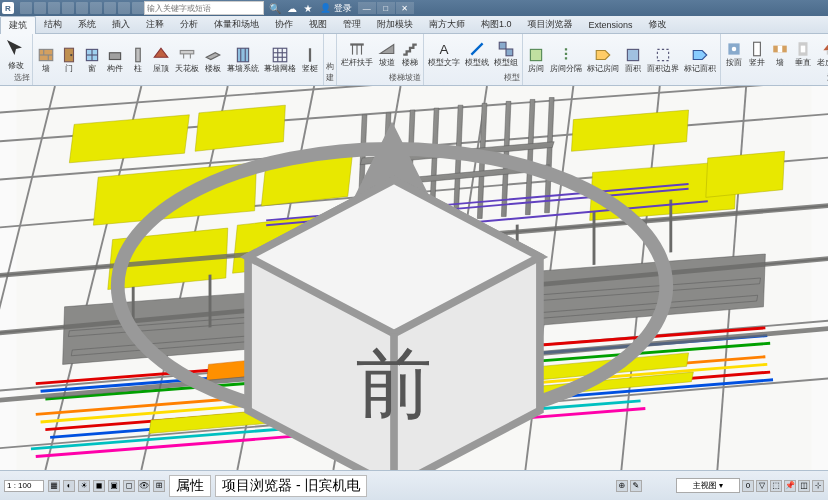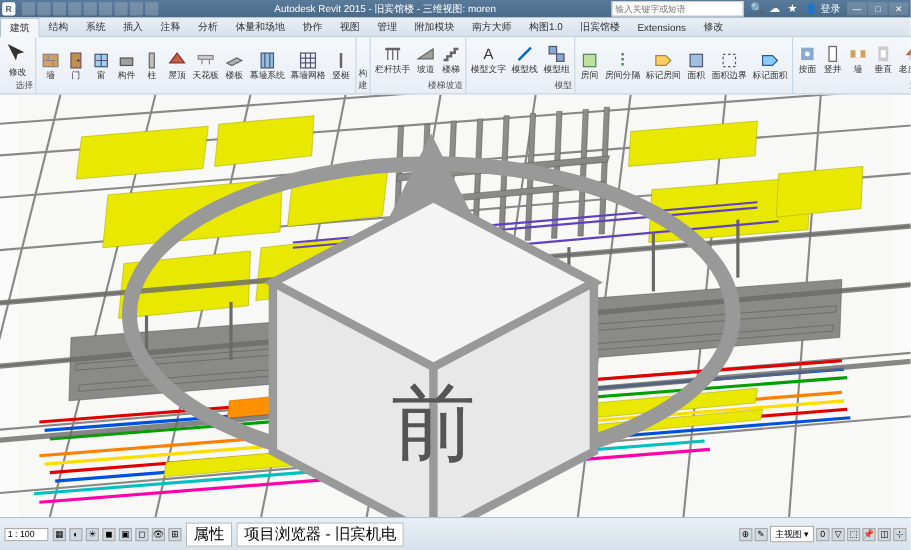--- a/index.html
+++ b/index.html
@@ -41,39 +41,38 @@
 .nav-wheel { position: absolute; top: 8px; right: 22px; width: 46px; height: 28px; }
 
 
 .status-bar { height: 30px; background: linear-gradient(#e8eef5, #d8e2ec); display: flex; align-items: center; font-size: 9px; border-top: 1px solid #b0c0d0; padding: 0 4px; gap: 4px; }
 .scale-input { width: 40px; height: 12px; border: 1px solid #aaa; background: #fff; font-size: 8px; padding: 0 2px; }
 .status-icons { display: flex; gap: 3px; }
 .st-icon { width: 12px; height: 12px; background: #d0d8e0; border: 1px solid #aaa; font-size: 8px; display: flex; align-items: center; justify-content: center; }
 .status-spacer { flex: 1; }
 .status-tab { padding: 1px 6px; background: #fff; border: 1px solid #bbb; font-size: 14px; }
 .status-right { display: flex; gap: 2px; align-items: center; }
-.view-selector { padding: 1px 4px; background: #fff; border: 1px solid #aaa; font-size: 8px; }
+.view-selector { padding: 1px 16px; background: #fff; border: 1px solid #aaa; font-size: 8px; margin-left: 32px; }
 </style>
 </head>
 <body>
 
 <div class="title-bar">
   <div class="app-icon">R</div>
   <div class="qat">
     <div class="qat-btn"></div>
     <div class="qat-btn"></div>
     <div class="qat-btn"></div>
     <div class="qat-btn"></div>
     <div class="qat-btn"></div>
     <div class="qat-btn"></div>
     <div class="qat-btn"></div>
     <div class="qat-btn"></div>
     <div class="qat-btn"></div>
   </div>
-  <div class="title-center">Autodesk Revit 2015 - 旧宾馆楼 - 三维视图: moren</div>
   <input class="search-box" placeholder="输入关键字或短语" style="">
   <div class="title-right-icons">
     <div class="tr-icon">🔍</div>
     <div class="tr-icon">☁</div>
     <div class="tr-icon">★</div>
   </div>
   <div class="login">👤 <span>登录</span></div>
   <div class="win-btns">
     <div class="win-btn">—</div>
     <div class="win-btn">□</div>
@@ -88,21 +87,21 @@
     <div class="menu-tab">插入</div>
     <div class="menu-tab">注释</div>
     <div class="menu-tab">分析</div>
     <div class="menu-tab">体量和场地</div>
     <div class="menu-tab">协作</div>
     <div class="menu-tab">视图</div>
     <div class="menu-tab">管理</div>
     <div class="menu-tab">附加模块</div>
     <div class="menu-tab">南方大师</div>
     <div class="menu-tab">构图1.0</div>
-    <div class="menu-tab">旧宾馆楼</div>
+    <div class="menu-tab">项目浏览器</div>
     <div class="menu-tab">Extensions</div>
     <div class="menu-tab">修改</div>
   </div>
 
 <div class="ribbon" id="ribbon">
     <div class="ribbon-group">
       <div class="ribbon-buttons">
         <div class="ribbon-btn">
           <div class="rb-icon large">
             <svg viewBox="0 0 16 16">

